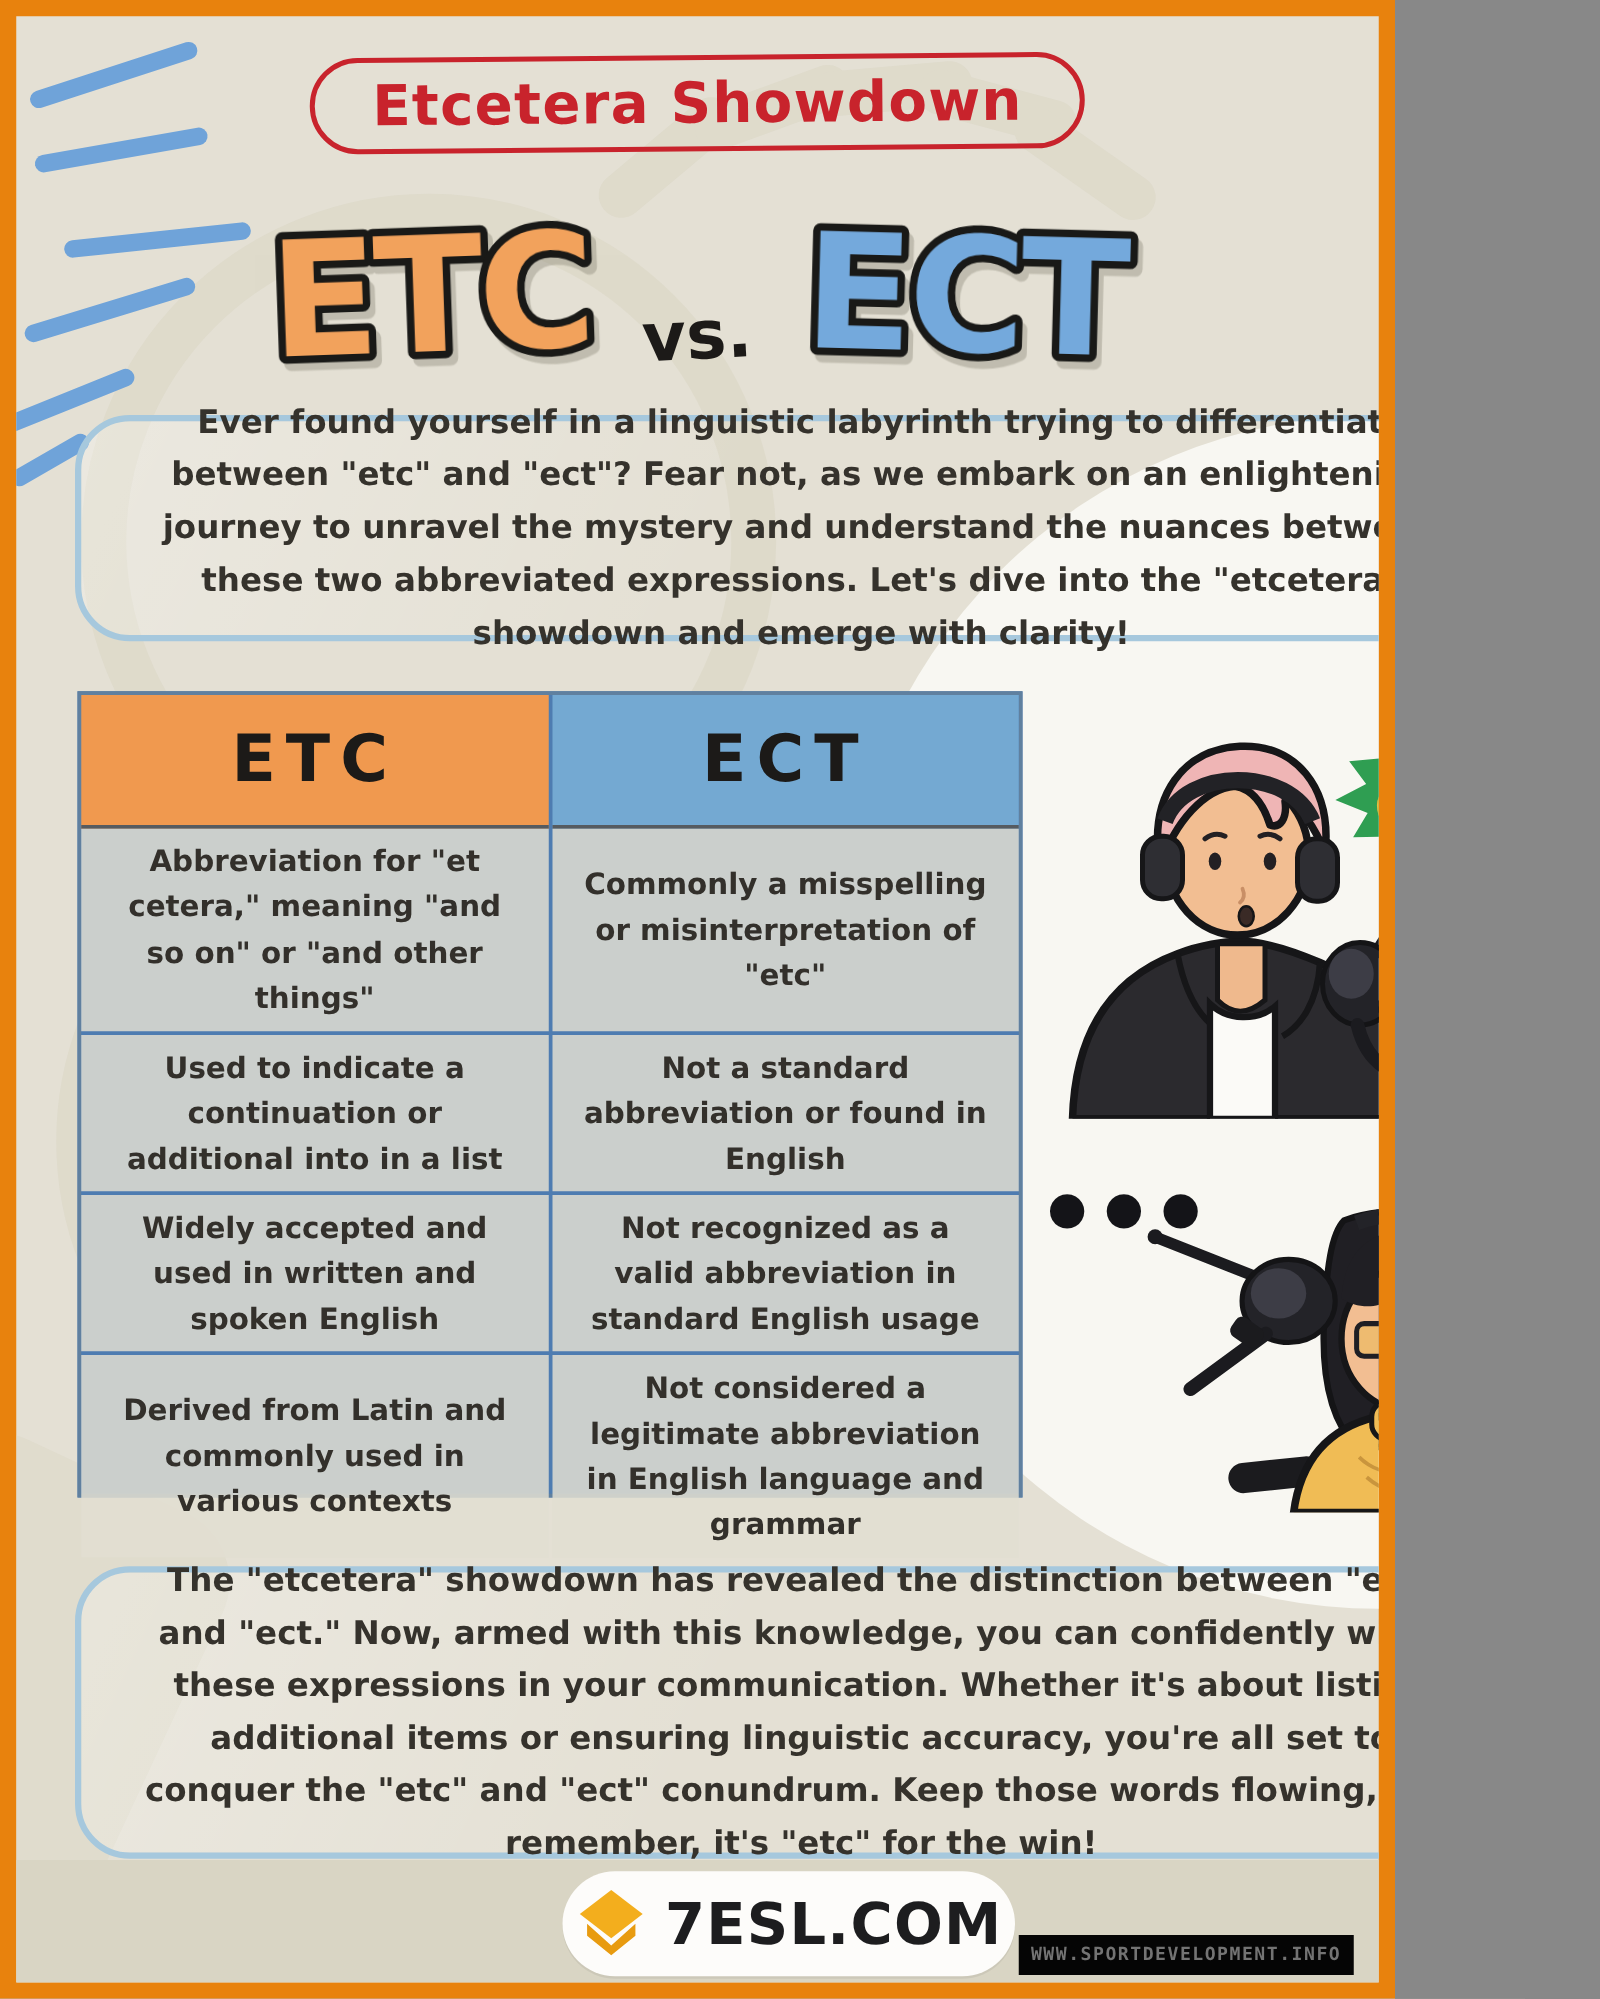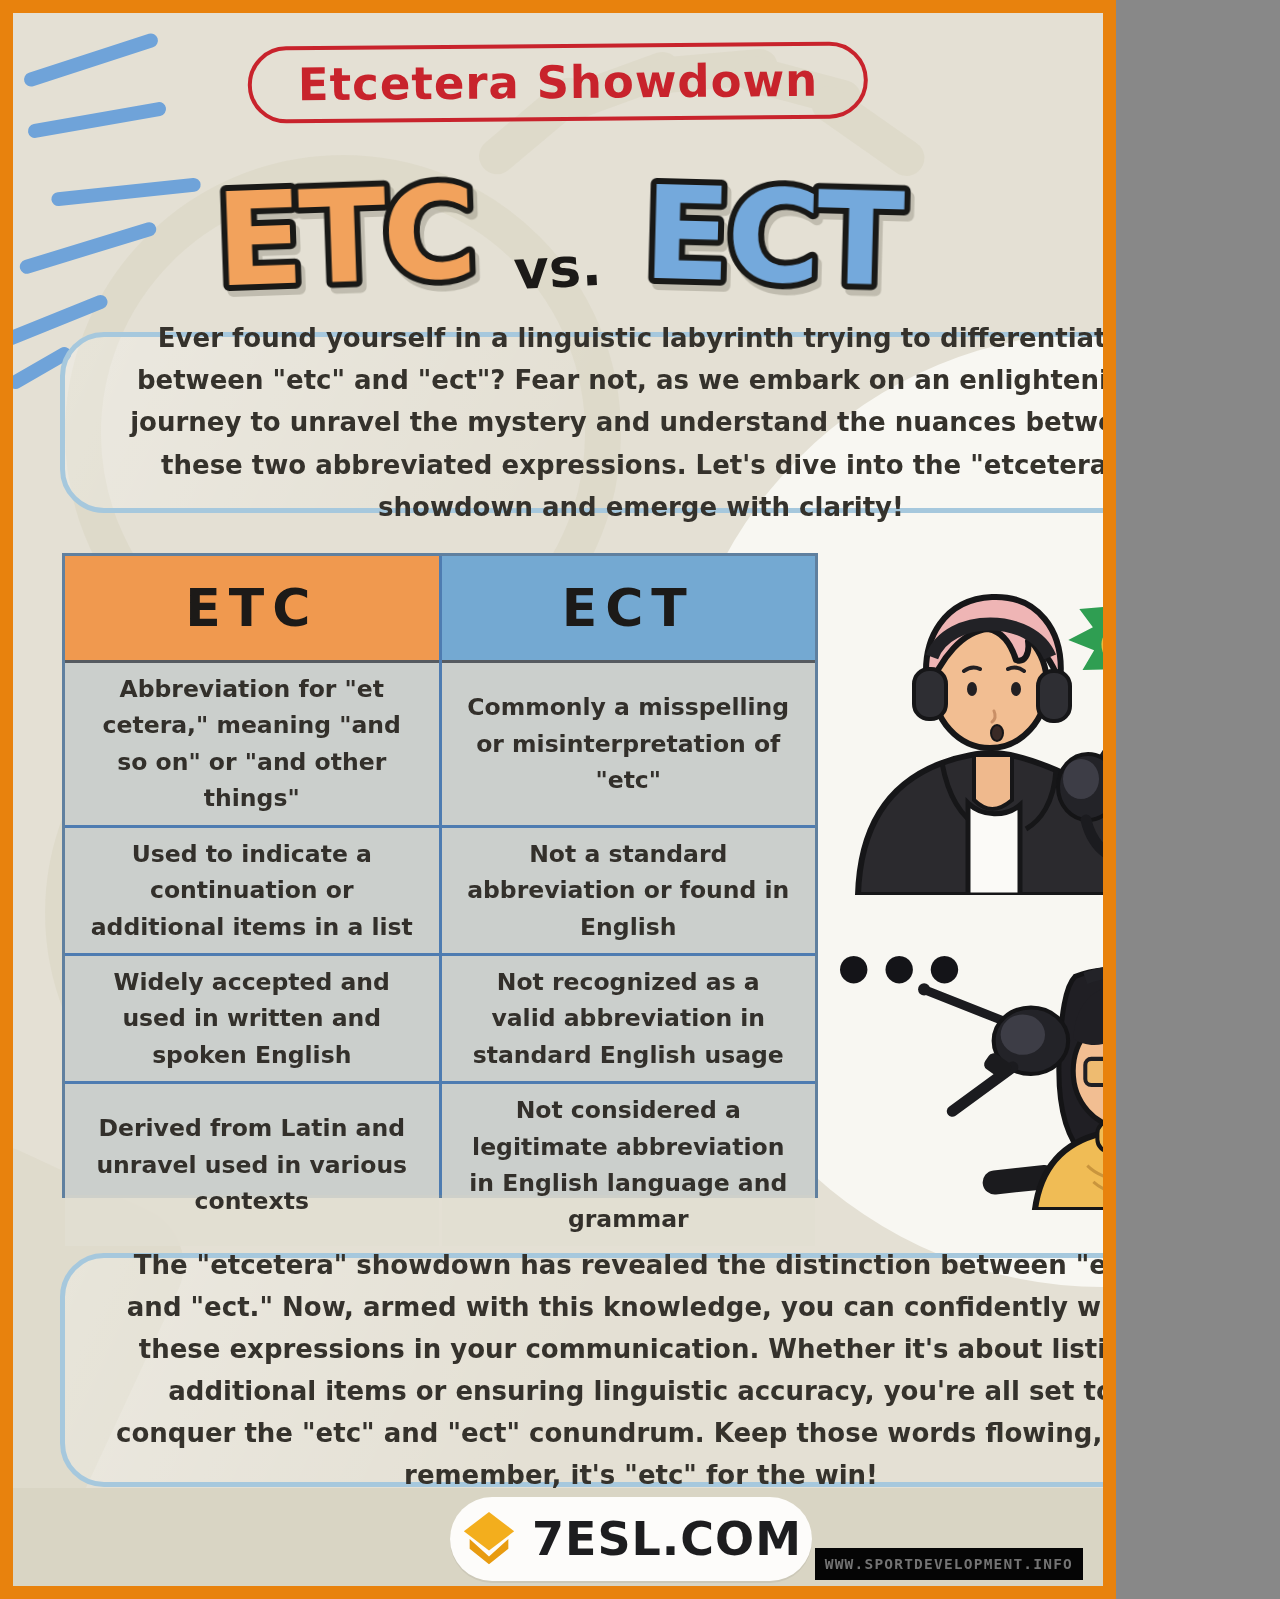--- a/index.html
+++ b/index.html
@@ -148,25 +148,25 @@
   <div class="panel intro">
     <p>Ever found yourself in a linguistic labyrinth trying to differentiate between "etc" and "ect"? Fear not, as we embark on an enlightening journey to unravel the mystery and understand the nuances between these two abbreviated expressions. Let's dive into the "etcetera" showdown and emerge with clarity!</p>
   </div>
 
   <div class="cmp-table">
     <div class="hcell h-etc">ETC</div>
     <div class="hcell h-ect">ECT</div>
 
     <div class="cell">Abbreviation for "et cetera," meaning "and so on" or "and other things"</div>
     <div class="cell">Commonly a misspelling or misinterpretation of "etc"</div>
-    <div class="cell">Used to indicate a continuation or additional items in a list</div>
+    <div class="cell">Used to indicate a continuation or additional into in a list</div>
     <div class="cell">Not a standard abbreviation or found in English</div>
     <div class="cell">Widely accepted and used in written and spoken English</div>
     <div class="cell">Not recognized as a valid abbreviation in standard English usage</div>
-    <div class="cell">Derived from Latin and unravel used in various contexts</div>
+    <div class="cell">Derived from Latin and commonly used in various contexts</div>
     <div class="cell">Not considered a legitimate abbreviation in English language and grammar</div>
   </div>
 
   <svg class="illus" style="left:817px;top:552px;" width="320" height="330" viewBox="0 0 320 330">
     <path d="M28,330 C30,262 58,218 112,198 C130,191 150,188 162,188 C178,188 200,194 226,205 C278,227 296,268 298,330 Z" fill="#2B2A2E" stroke="#161618" stroke-width="6" stroke-linejoin="round"></path>
     <path d="M112,198 C118,230 130,252 150,262 M226,205 C224,238 210,256 196,264" fill="none" stroke="#161618" stroke-width="5"></path>
     <path d="M144,190 L182,190 L182,235 C168,247 156,247 144,235 Z" fill="#EFB98D" stroke="#161618" stroke-width="4"></path>
     <path d="M138,330 L138,238 C152,252 176,252 190,240 L190,330 Z" fill="#FBFAF7" stroke="#161618" stroke-width="5"></path>
     <ellipse cx="160" cy="120" rx="57" ry="63" fill="#F2BE92" stroke="#161618" stroke-width="6"></ellipse>
     <path d="M98,128 C88,70 118,34 162,32 C206,30 236,64 230,118 C222,96 212,82 198,76 C200,90 194,98 186,95 C180,76 170,66 158,64 C134,66 110,92 98,128 Z" fill="#EFB5B5" stroke="#161618" stroke-width="6" stroke-linejoin="round"></path>

